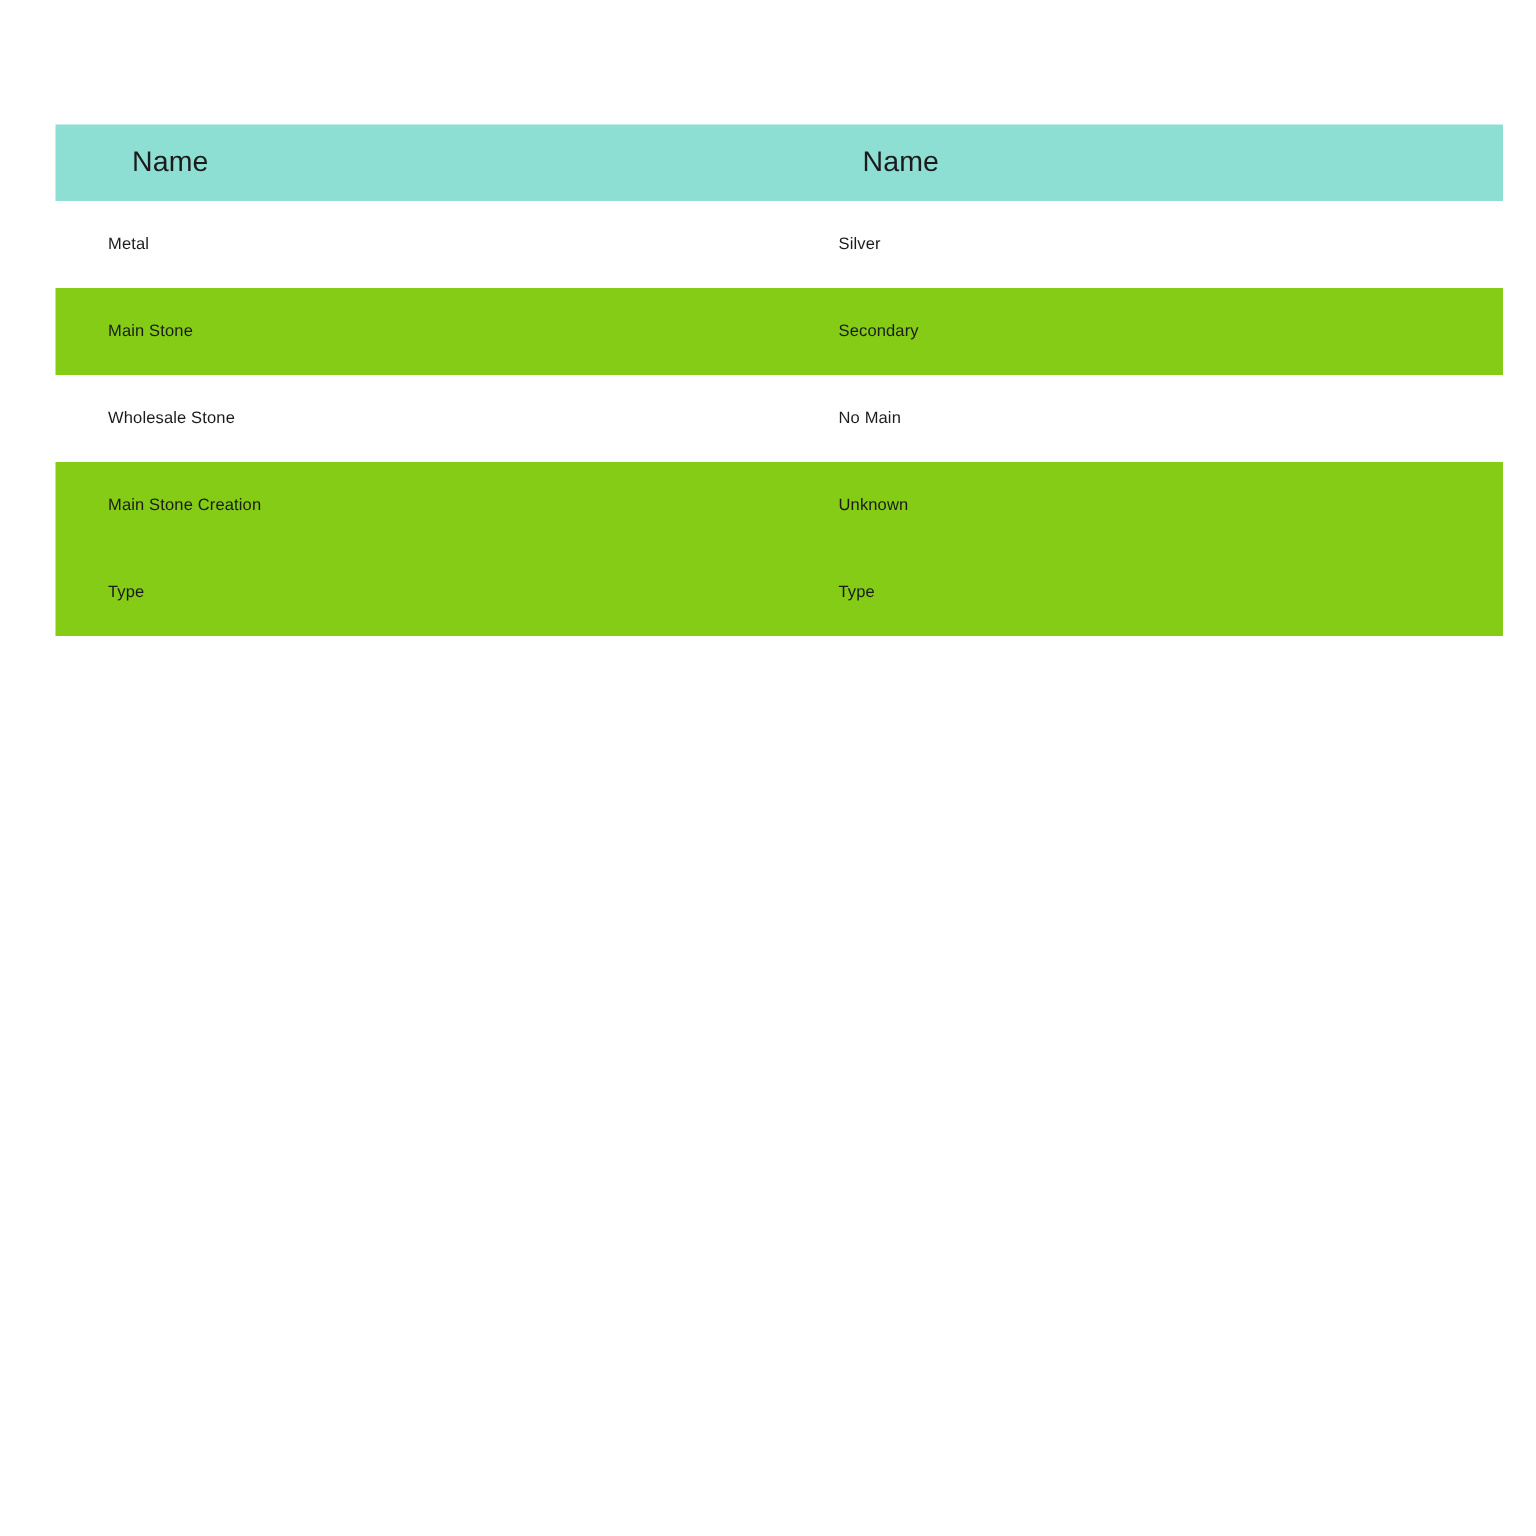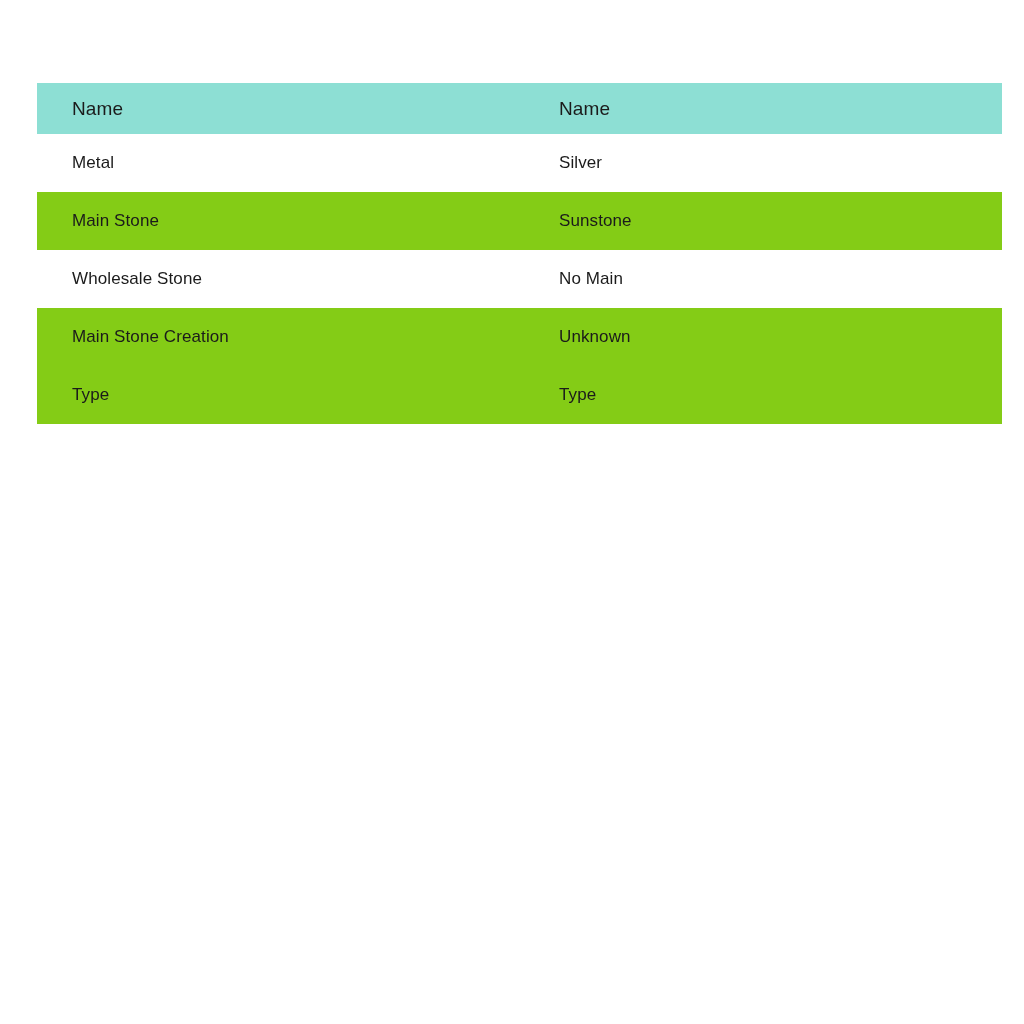--- a/index.html
+++ b/index.html
@@ -31,28 +31,28 @@
   .spec-table col.col-name { width: 487px; }
   .spec-table col.col-value { width: 478px; }
 
   .spec-table thead th {
     background: #8ddfd4;
     color: #1b1b1b;
     font-size: 19px;
     font-weight: normal;
     text-align: left;
     height: 51px;
-    padding: 0 0 0 35px;
+    padding: 0 0 0 51px;
     vertical-align: middle;
     letter-spacing: 0.1px;
   }
 
   .spec-table tbody td {
     height: 58px;
-    font-size: 17px;
+    font-size: 11px;
     color: #1b1b1b;
     text-align: left;
     padding: 0 0 0 35px;
     vertical-align: middle;
     border: none;
     letter-spacing: 0.1px;
   }
 
   .spec-table tbody tr.odd-row td {
     background: #ffffff;
@@ -78,21 +78,21 @@
         <th>Name</th>
       </tr>
     </thead>
     <tbody>
       <tr class="odd-row">
         <td>Metal</td>
         <td>Silver</td>
       </tr>
       <tr class="even-row">
         <td>Main Stone</td>
-        <td>Sunstone</td>
+        <td>Secondary</td>
       </tr>
       <tr class="odd-row">
         <td>Wholesale Stone</td>
         <td>No Main</td>
       </tr>
       <tr class="even-row">
         <td>Main Stone Creation</td>
         <td>Unknown</td>
       </tr>
       <tr class="even-row">

